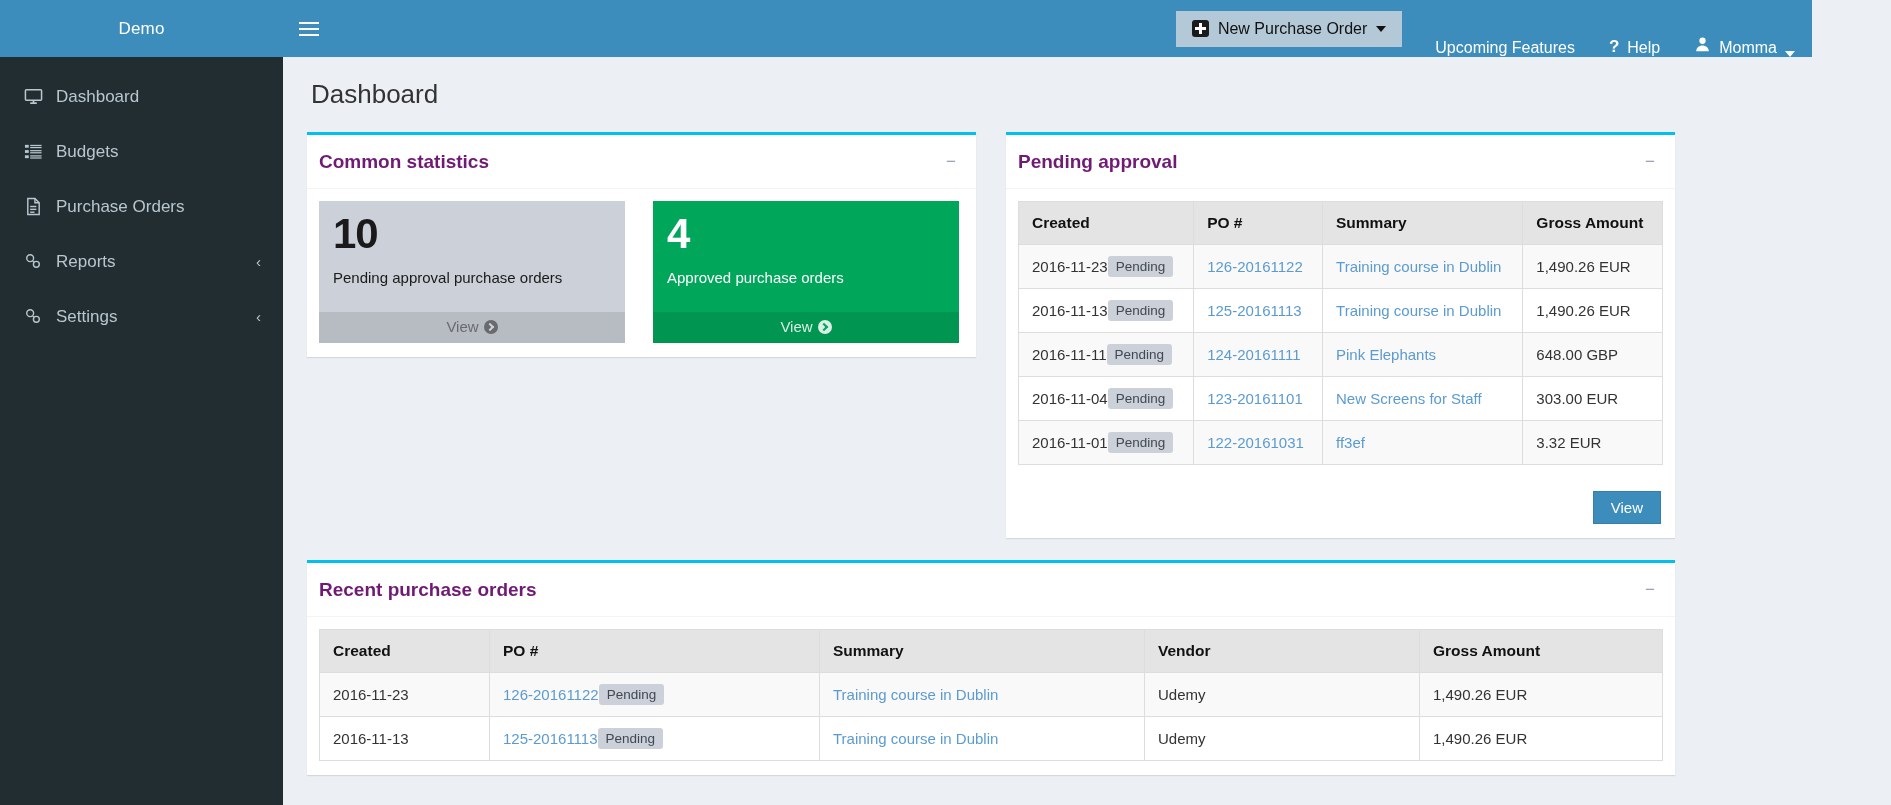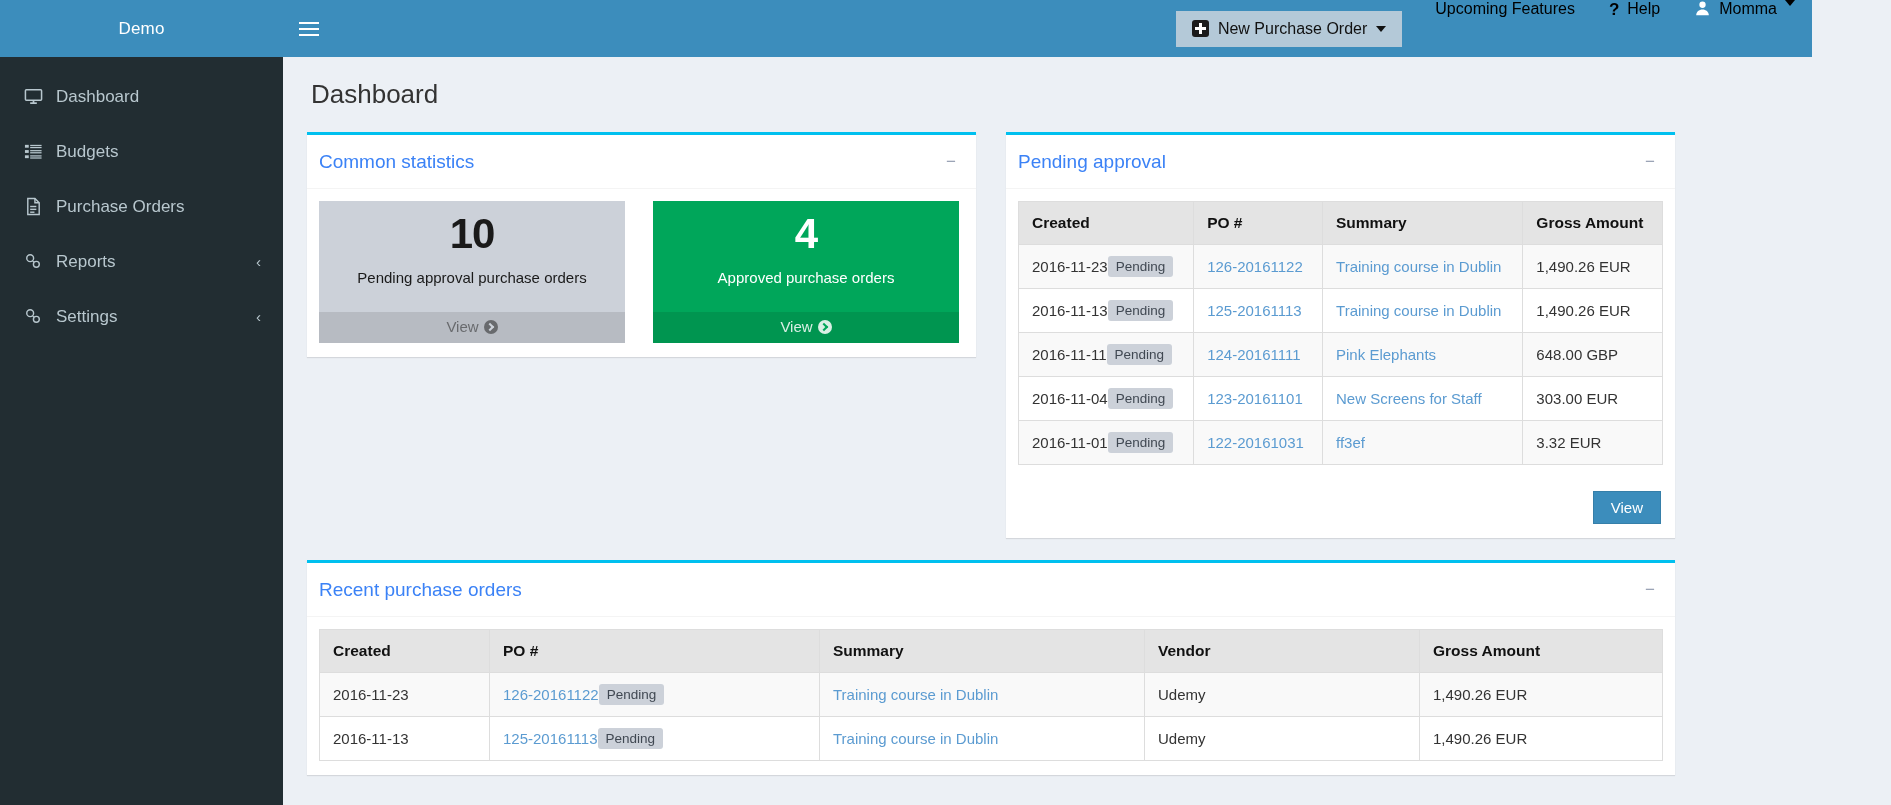--- a/index.html
+++ b/index.html
@@ -112,26 +112,26 @@
   .np-plus::before { left: 7px; top: 3px; width: 3px; height: 11px; }
   .np-plus::after { left: 3px; top: 7px; width: 11px; height: 3px; }
   .caret-down {
     width: 0; height: 0;
     border-left: 5px solid transparent;
     border-right: 5px solid transparent;
     border-top: 6px solid currentColor;
     display: inline-block;
   }
   .top-link {
-    color: #000000;
+    color: #ffffff;
     font-size: 16px;
     padding: 0 17px;
     height: 57px;
     display: flex;
-    align-items: flex-start;
+    align-items: flex-end;
     gap: 8px;
     cursor: pointer;
     white-space: nowrap;
   }
   .q-ico { font-weight: bold; font-size: 17px; }
 
   .page {
     flex: 1;
     padding: 17px 24px 0 24px;
     overflow: hidden;
@@ -154,43 +154,43 @@
   }
   .box-header {
     height: 54px;
     display: flex;
     align-items: center;
     padding: 0 14px 0 12px;
     border-bottom: 1px solid #f4f4f4;
   }
   .box-title {
     font-size: 19px;
-    font-weight: normal;
-    color: #3b82f6;
+    font-weight: bold;
+    color: #701a75;
     flex: 1;
   }
   .box-tool {
     color: #97a0b3;
     font-size: 17px;
     cursor: pointer;
     padding: 4px 6px;
     line-height: 1;
   }
   .box-body { padding: 12px 12px 14px 12px; }
 
   
   .stats-row { display: flex; gap: 28px; }
   .small-box {
     width: 306px;
     color: #111;
     position: relative;
   }
   .small-box.sb-grey { background: #ccd1d9; color: #1a1a1a; }
   .small-box.sb-green { background: #00a65a; color: #fff; }
-  .sb-inner { padding: 12px 14px 8px 14px; height: 111px; text-align: center; }
+  .sb-inner { padding: 12px 14px 8px 14px; height: 111px; }
   .sb-number {
     font-size: 42px;
     font-weight: bold;
     line-height: 1.02;
     letter-spacing: -1px;
   }
   .sb-text { font-size: 15px; margin-top: 13px; }
   .sb-footer {
     display: block;
     text-align: center;

